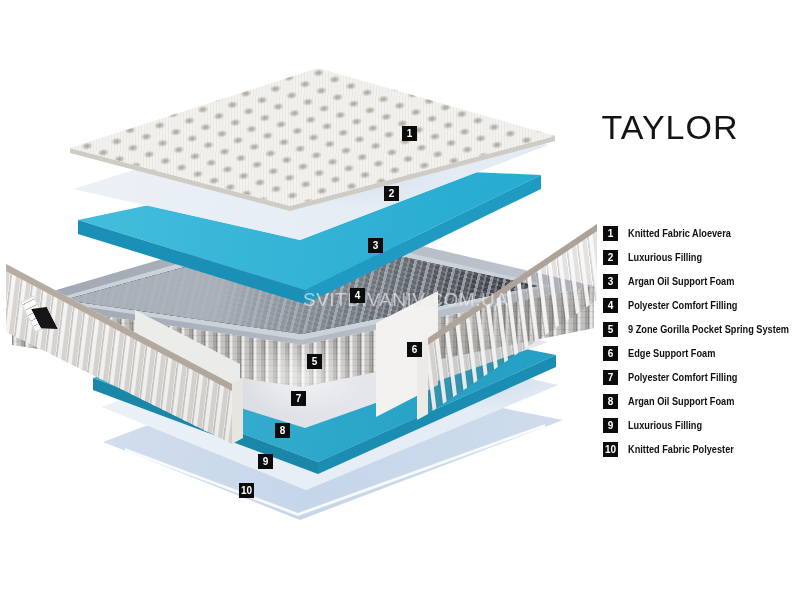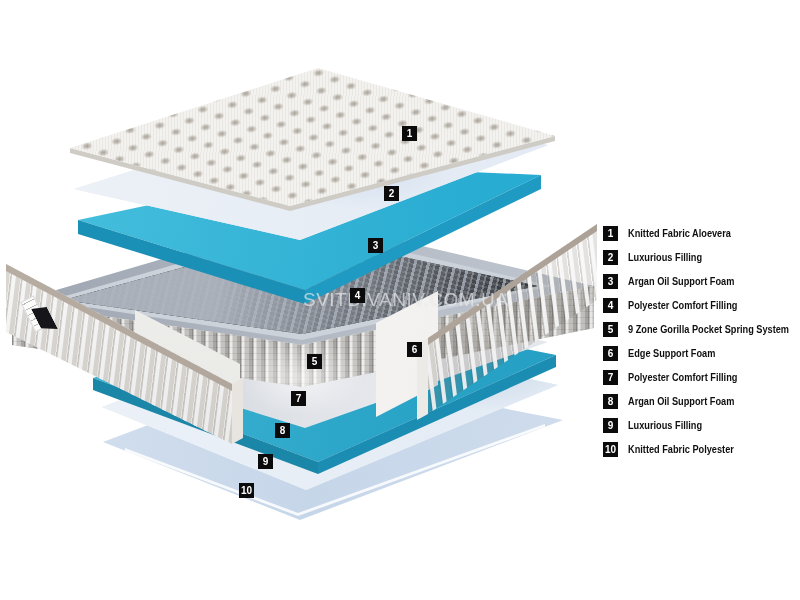--- a/index.html
+++ b/index.html
@@ -151,20 +151,21 @@
   <span class="co" style="left:384px;top:186px">2</span>
   <span class="co" style="left:368px;top:238px">3</span>
   <span class="co" style="left:350px;top:288px">4</span>
   <span class="co" style="left:307px;top:354px">5</span>
   <span class="co" style="left:407px;top:342px">6</span>
   <span class="co" style="left:291px;top:391px">7</span>
   <span class="co" style="left:275px;top:423px">8</span>
   <span class="co" style="left:258px;top:454px">9</span>
   <span class="co" style="left:239px;top:483px">10</span>
 
+  <div class="title">TAYLOR</div>
   <div class="legend">
     <div class="lrow">
       <span class="lnum">1</span>
       <span class="llab">Knitted Fabric Aloevera</span>
     </div>
     <div class="lrow">
       <span class="lnum">2</span>
       <span class="llab">Luxurious Filling</span>
     </div>
     <div class="lrow">

